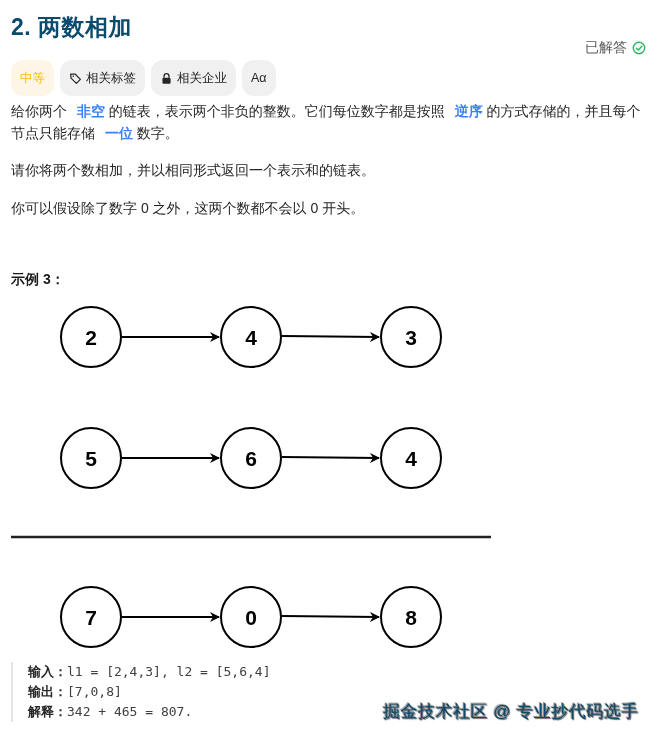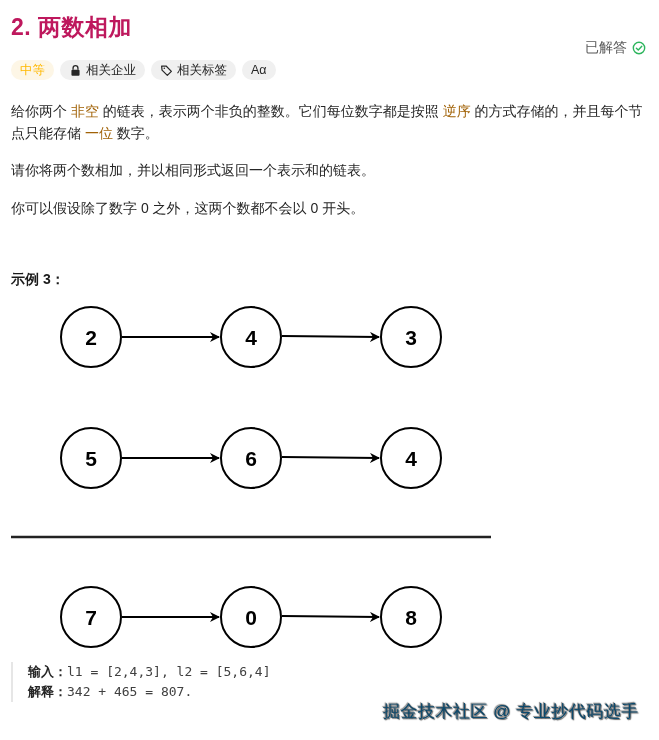--- a/index.html
+++ b/index.html
@@ -3,39 +3,39 @@
 <meta charset="utf-8">
 <style>
   html, body { margin: 0; padding: 0; background: #ffffff; }
   body {
     width: 659px; height: 740px; overflow: hidden; position: relative;
     font-family: "Liberation Sans", "DejaVu Sans", sans-serif;
     color: #262626;
   }
   .title {
     position: absolute; left: 11px; top: 12px;
-    font-size: 23px; font-weight: bold; color: #be185d; letter-spacing: 0.5px;
+    font-size: 23px; font-weight: bold; color: #0c4a6e; letter-spacing: 0.5px;
   }
   .solved {
     position: absolute; right: 13px; top: 19px;
     display: flex; align-items: center; gap: 5px;
     font-size: 14px; color: #595959; margin-top: 20px;
   }
   .solved svg { width: 14px; height: 14px; }
   .tags { position: absolute; left: 11px; top: 60px; display: flex; gap: 6px; }
   .tag {
-    height: 20px; border-radius: 12px; background: #f0f0f0;
+    height: 36px; border-radius: 12px; background: #f0f0f0;
     display: flex; align-items: center; gap: 4px;
     padding: 0 9px; font-size: 12.5px; color: #262626; cursor: pointer;
   }
   .tag.difficulty { color: #ffb800; background: #fdf6e6; }
   .tag svg { width: 13px; height: 13px; }
   .desc { position: absolute; left: 11px; top: 101px; width: 636px; font-size: 14px; line-height: 21.5px; color: #262626; }
   .desc p { margin: 0 0 16px 0; }
-  .desc b { font-weight: normal; color: #a16207; }
+  .desc b { font-weight: bold; color: #3b82f6; margin-left: 6px; }
   .example-title { position: absolute; left: 11px; top: 271px; font-size: 14px; font-weight: bold; color: #1a1a1a; }
   .diagram { position: absolute; left: 0; top: 295px; }
   .io-block {
     position: absolute; left: 11px; top: 662px;
     border-left: 2px solid #e6e6e6; padding-left: 15px;
     font-family: "DejaVu Sans Mono", "Liberation Mono", monospace;
     font-size: 13px; line-height: 20px; color: #404040;
   }
   .io-block .label { font-family: "Liberation Sans", "DejaVu Sans", sans-serif; font-weight: bold; color: #262626; }
   .watermark {
@@ -57,31 +57,31 @@
     <path d="M5 8.2 L7.2 10.3 L11.2 6" fill="none" stroke="#2db55d" stroke-width="1.6" stroke-linecap="round" stroke-linejoin="round"></path>
   </svg>
 </div>
 
 <div class="tags">
   <div class="tag difficulty">
     <span>中等</span>
   </div>
   <div class="tag">
     <svg viewBox="0 0 16 16">
+      <path d="M2 2.5 H7.5 L14 9 L9 14 L2.5 7.5 Z" fill="none" stroke="#262626" stroke-width="1.5" stroke-linejoin="round"></path>
+      <circle cx="5.3" cy="5.3" r="1" fill="#262626"></circle>
+    </svg>
+    <span>相关标签</span>
+  </div>
+  <div class="tag">
+    <svg viewBox="0 0 16 16">
       <rect x="3" y="7" width="10" height="7.5" rx="1.2" fill="#262626"></rect>
       <path d="M5 7 V5 a3 3 0 0 1 6 0 V7" fill="none" stroke="#262626" stroke-width="1.6"></path>
     </svg>
     <span>相关企业</span>
-  </div>
-  <div class="tag">
-    <svg viewBox="0 0 16 16">
-      <path d="M2 2.5 H7.5 L14 9 L9 14 L2.5 7.5 Z" fill="none" stroke="#262626" stroke-width="1.5" stroke-linejoin="round"></path>
-      <circle cx="5.3" cy="5.3" r="1" fill="#262626"></circle>
-    </svg>
-    <span>相关标签</span>
   </div>
   <div class="tag">
     <span>Aα</span>
   </div>
 </div>
 
 <div class="desc">
   <p><span>给你两个 </span><b>非空</b><span> 的链表，表示两个非负的整数。它们每位数字都是按照 </span><b>逆序</b><span> 的方式存储的，并且每个节点只能存储 </span><b>一位</b><span> 数字。</span></p>
   <p>请你将两个数相加，并以相同形式返回一个表示和的链表。</p>
   <p>你可以假设除了数字 0 之外，这两个数都不会以 0 开头。</p>
@@ -123,16 +123,17 @@
     <circle cx="251" cy="617" r="30" fill="#fff" stroke="#000" stroke-width="2"></circle>
     <circle cx="411" cy="617" r="30" fill="#fff" stroke="#000" stroke-width="2"></circle>
     <text x="91" y="625">7</text>
     <text x="251" y="625">0</text>
     <text x="411" y="625">8</text>
   </g>
 </svg>
 
 <div class="io-block">
   <div><span class="label">输入：</span><span>l1 = [2,4,3], l2 = [5,6,4]</span></div>
+  <div><span class="label">输出：</span><span>[7,0,8]</span></div>
   <div><span class="label">解释：</span><span>342 + 465 = 807.</span></div>
 </div>
 
 <div class="watermark">掘金技术社区 @ 专业抄代码选手</div>
 
 </body></html>

